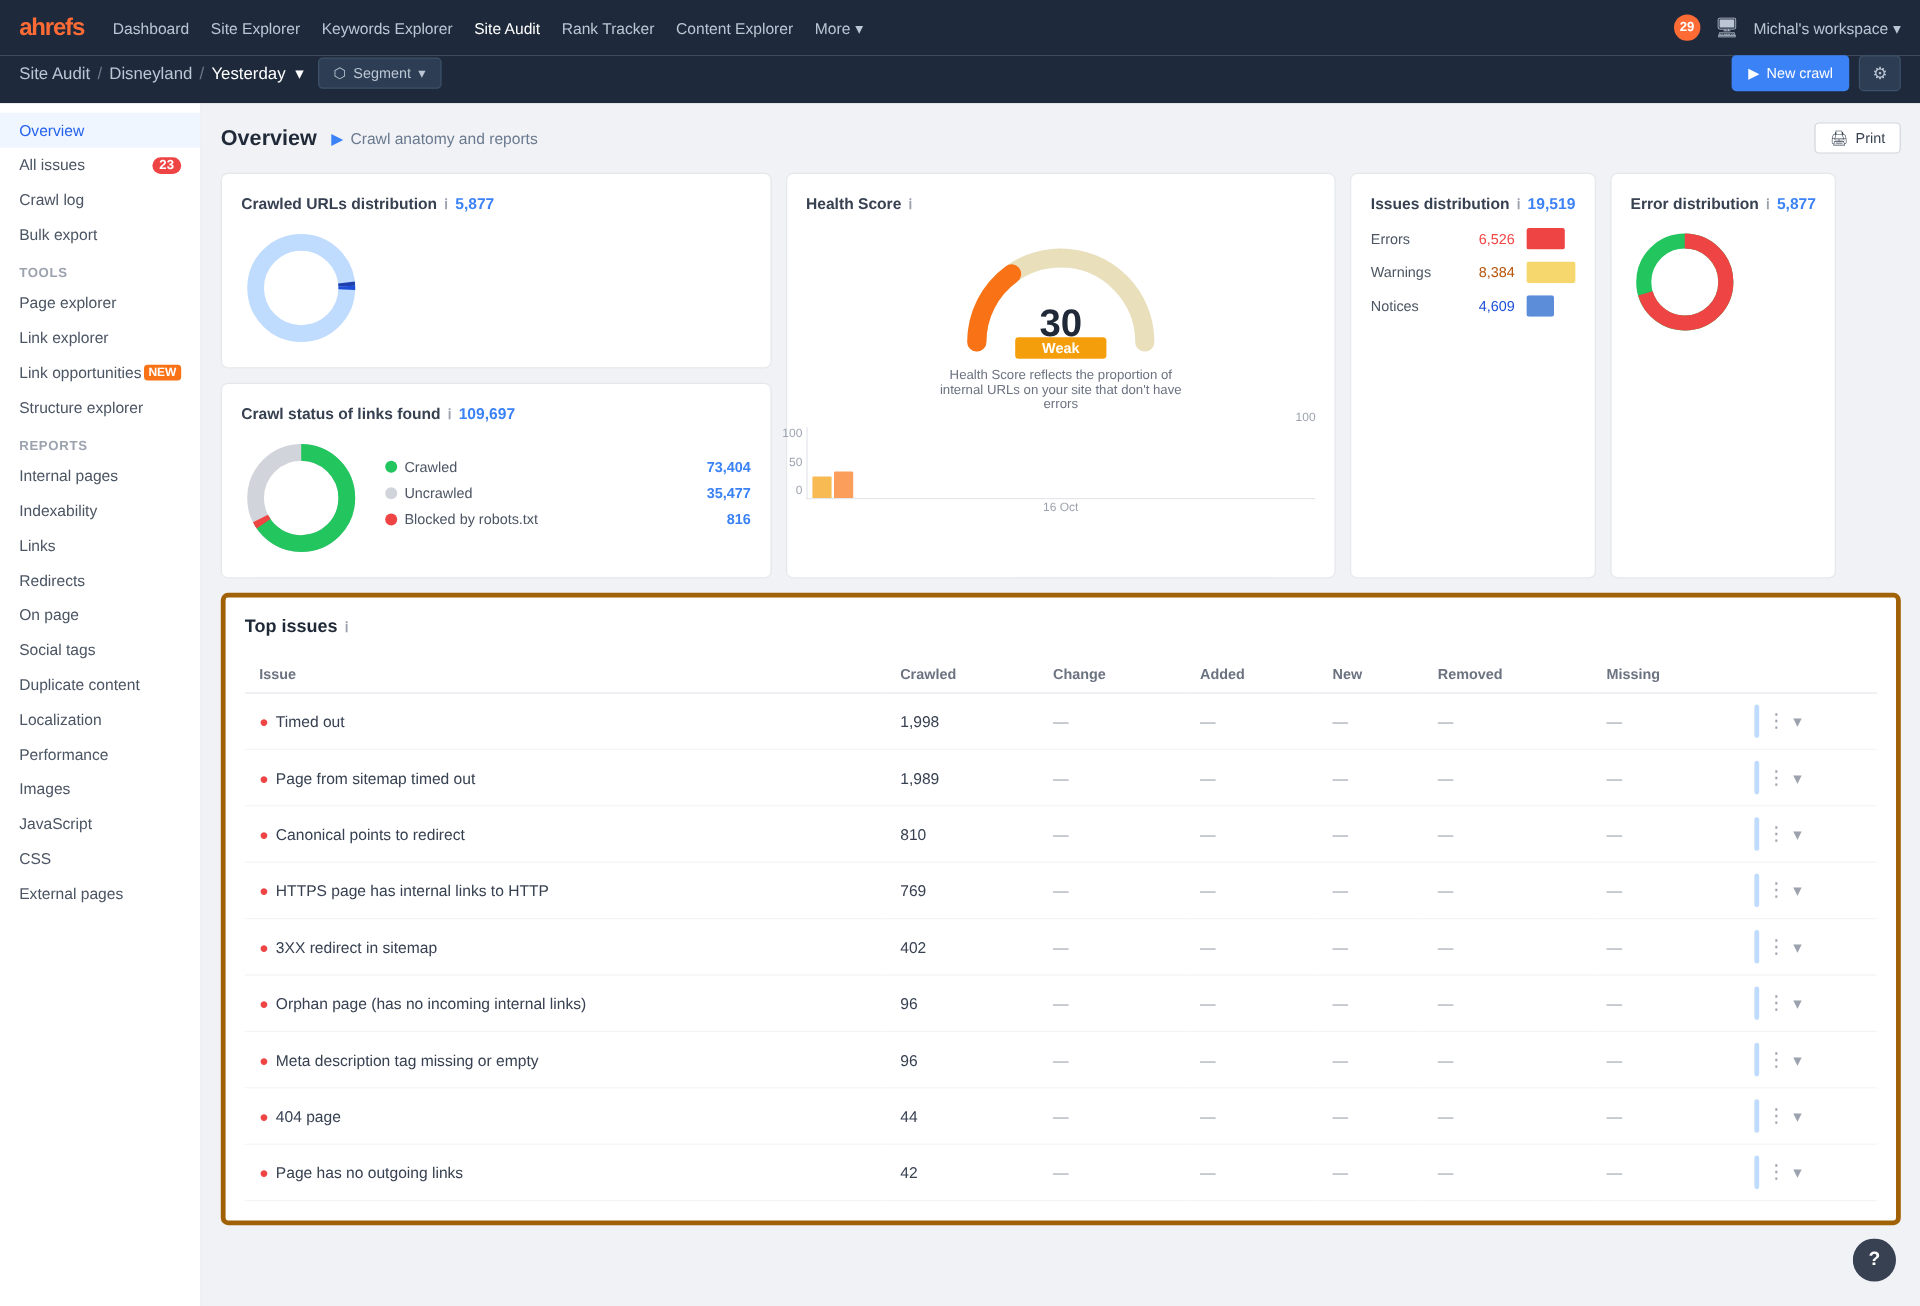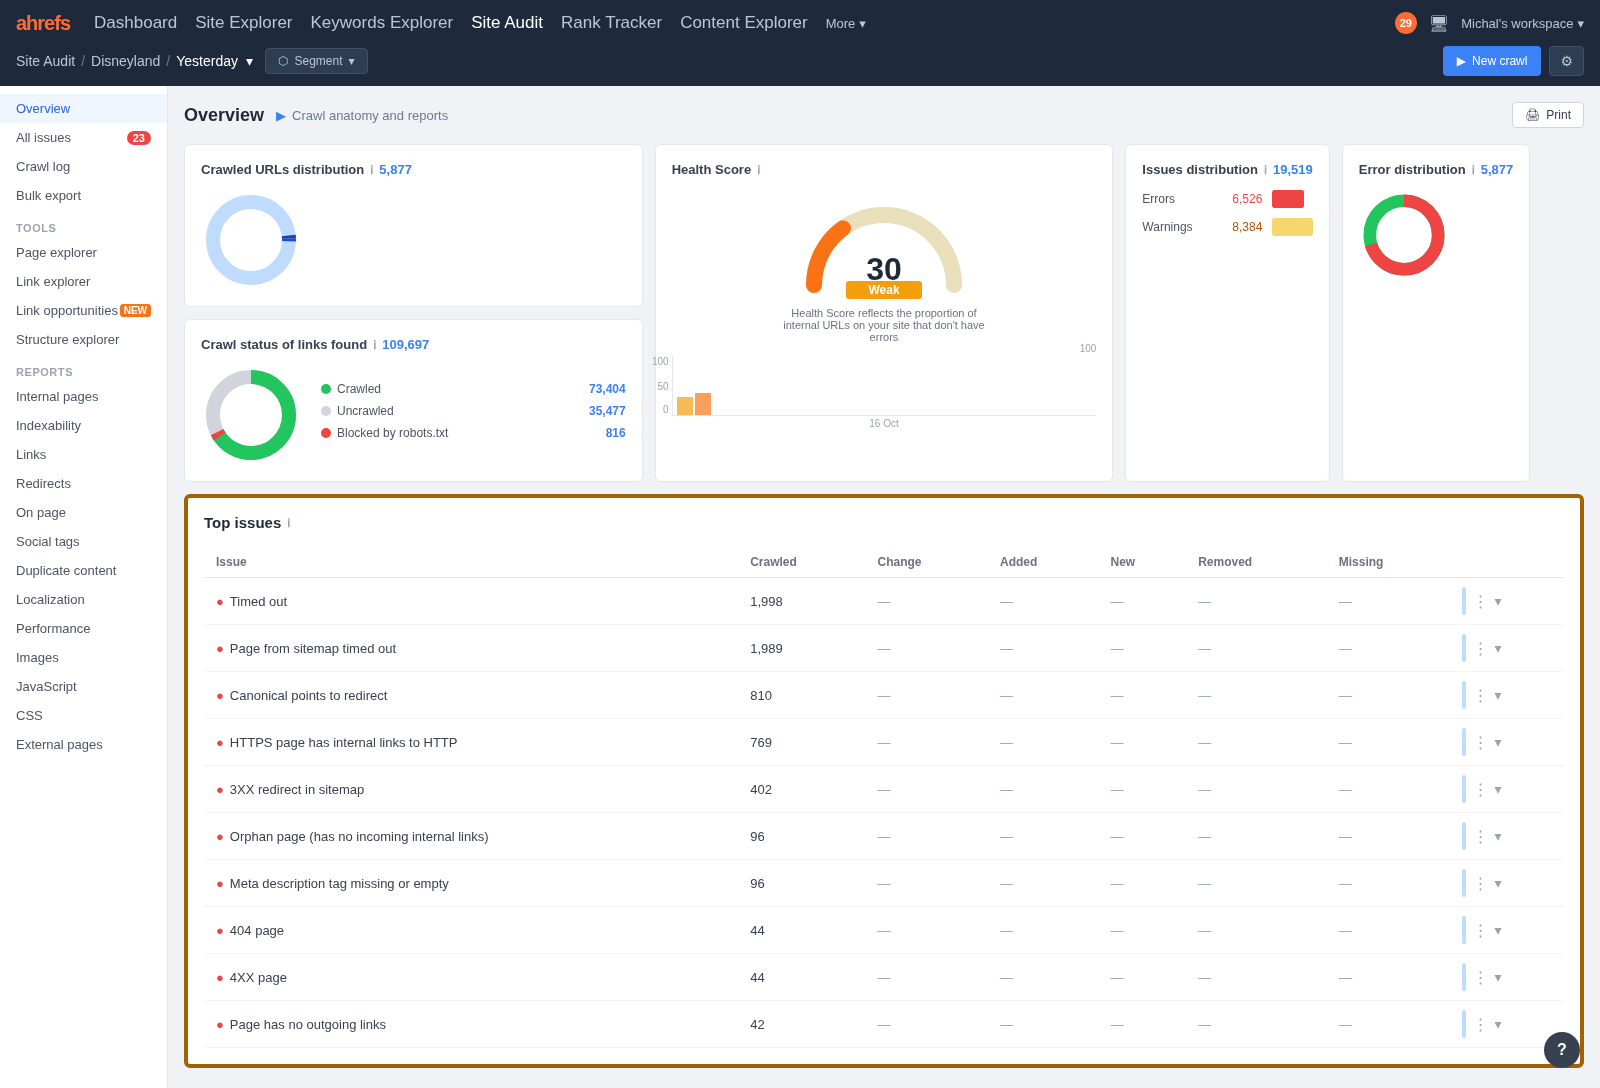--- a/index.html
+++ b/index.html
@@ -1,21 +1,21 @@
 <!DOCTYPE html>
 <html><head>
   <meta charset="utf-8">
   <style>
     * { box-sizing: border-box; margin: 0; padding: 0; }
     body { font-family: -apple-system, BlinkMacSystemFont, 'Segoe UI', sans-serif; font-size: 13px; background: #f0f2f5; color: #333; }
 
     
     .top-nav { background: #1e2a3b; display: flex; align-items: center; padding: 0 16px; height: 46px; color: #ccc; }
     .top-nav .logo { color: #ff6b35; font-weight: 900; font-size: 20px; letter-spacing: -1px; margin-right: 24px; }
-    .top-nav a { color: #bcc5d3; font-size: 17px; margin-right: 18px; text-decoration: none; cursor: pointer; }
+    .top-nav a { color: #bcc5d3; font-size: 13px; margin-right: 18px; text-decoration: none; cursor: pointer; }
     .top-nav a.active { color: #fff; }
     .top-nav .more-btn { color: #bcc5d3; font-size: 13px; cursor: pointer; display: flex; align-items: center; gap: 4px; }
     .top-nav .right { margin-left: auto; display: flex; align-items: center; gap: 12px; }
     .notif-btn { background: #ff6b35; color: white; border-radius: 50%; width: 22px; height: 22px; display: flex; align-items: center; justify-content: center; font-size: 11px; font-weight: bold; cursor: pointer; }
     .workspace { color: #bcc5d3; font-size: 13px; cursor: pointer; display: flex; align-items: center; gap: 4px; }
 
     
     .breadcrumb-bar { background: #1e2a3b; padding: 0 16px 10px; display: flex; align-items: center; justify-content: space-between; }
     .breadcrumb { color: #bcc5d3; font-size: 14px; display: flex; align-items: center; gap: 6px; }
     .breadcrumb .sep { color: #6b7a90; }
@@ -325,20 +325,27 @@
                 <div class="issue-bar-fill" style="width:78%;background:#ef4444;"></div>
               </div>
             </div>
             <div class="issue-bar-row">
               <span class="issue-bar-label">Warnings</span>
               <span class="issue-bar-value" style="color:#b45309;">8,384</span>
               <div class="issue-bar-track">
                 <div class="issue-bar-fill" style="width:100%;background:#f5d76e;"></div>
               </div>
             </div>
+            <div class="issue-bar-row">
+              <span class="issue-bar-label">Notices</span>
+              <span class="issue-bar-value" style="color:#1d4ed8;">4,609</span>
+              <div class="issue-bar-track">
+                <div class="issue-bar-fill" style="width:55%;background:#5b8dd9;"></div>
+              </div>
+            </div>
           </div>
         </div>
 
         <div class="card">
           <div class="card-title">
             <span>Error distribution</span>
             <span class="info-icon">ℹ</span>
             <span class="count">5,877</span>
           </div>
           <div class="error-dist-row">
@@ -512,38 +519,20 @@
       <td>
         <div class="row-actions">
           <div class="bar-mini"></div>
           <span class="dots-btn">⋮</span>
           <span class="chevron-btn">▾</span>
         </div>
       </td>
     </tr>
             <tr>
       <td>
-        <span class="error-icon">●</span>4XX page
-      </td>
-      <td>44</td>
-      <td><span class="dash">—</span></td>
-      <td><span class="dash">—</span></td>
-      <td><span class="dash">—</span></td>
-      <td><span class="dash">—</span></td>
-      <td><span class="dash">—</span></td>
-      <td>
-        <div class="row-actions">
-          <div class="bar-mini"></div>
-          <span class="dots-btn">⋮</span>
-          <span class="chevron-btn">▾</span>
-        </div>
-      </td>
-    </tr>
-            <tr>
-      <td>
         <span class="error-icon">●</span>Page has no outgoing links
       </td>
       <td>42</td>
       <td><span class="dash">—</span></td>
       <td><span class="dash">—</span></td>
       <td><span class="dash">—</span></td>
       <td><span class="dash">—</span></td>
       <td><span class="dash">—</span></td>
       <td>
         <div class="row-actions">

